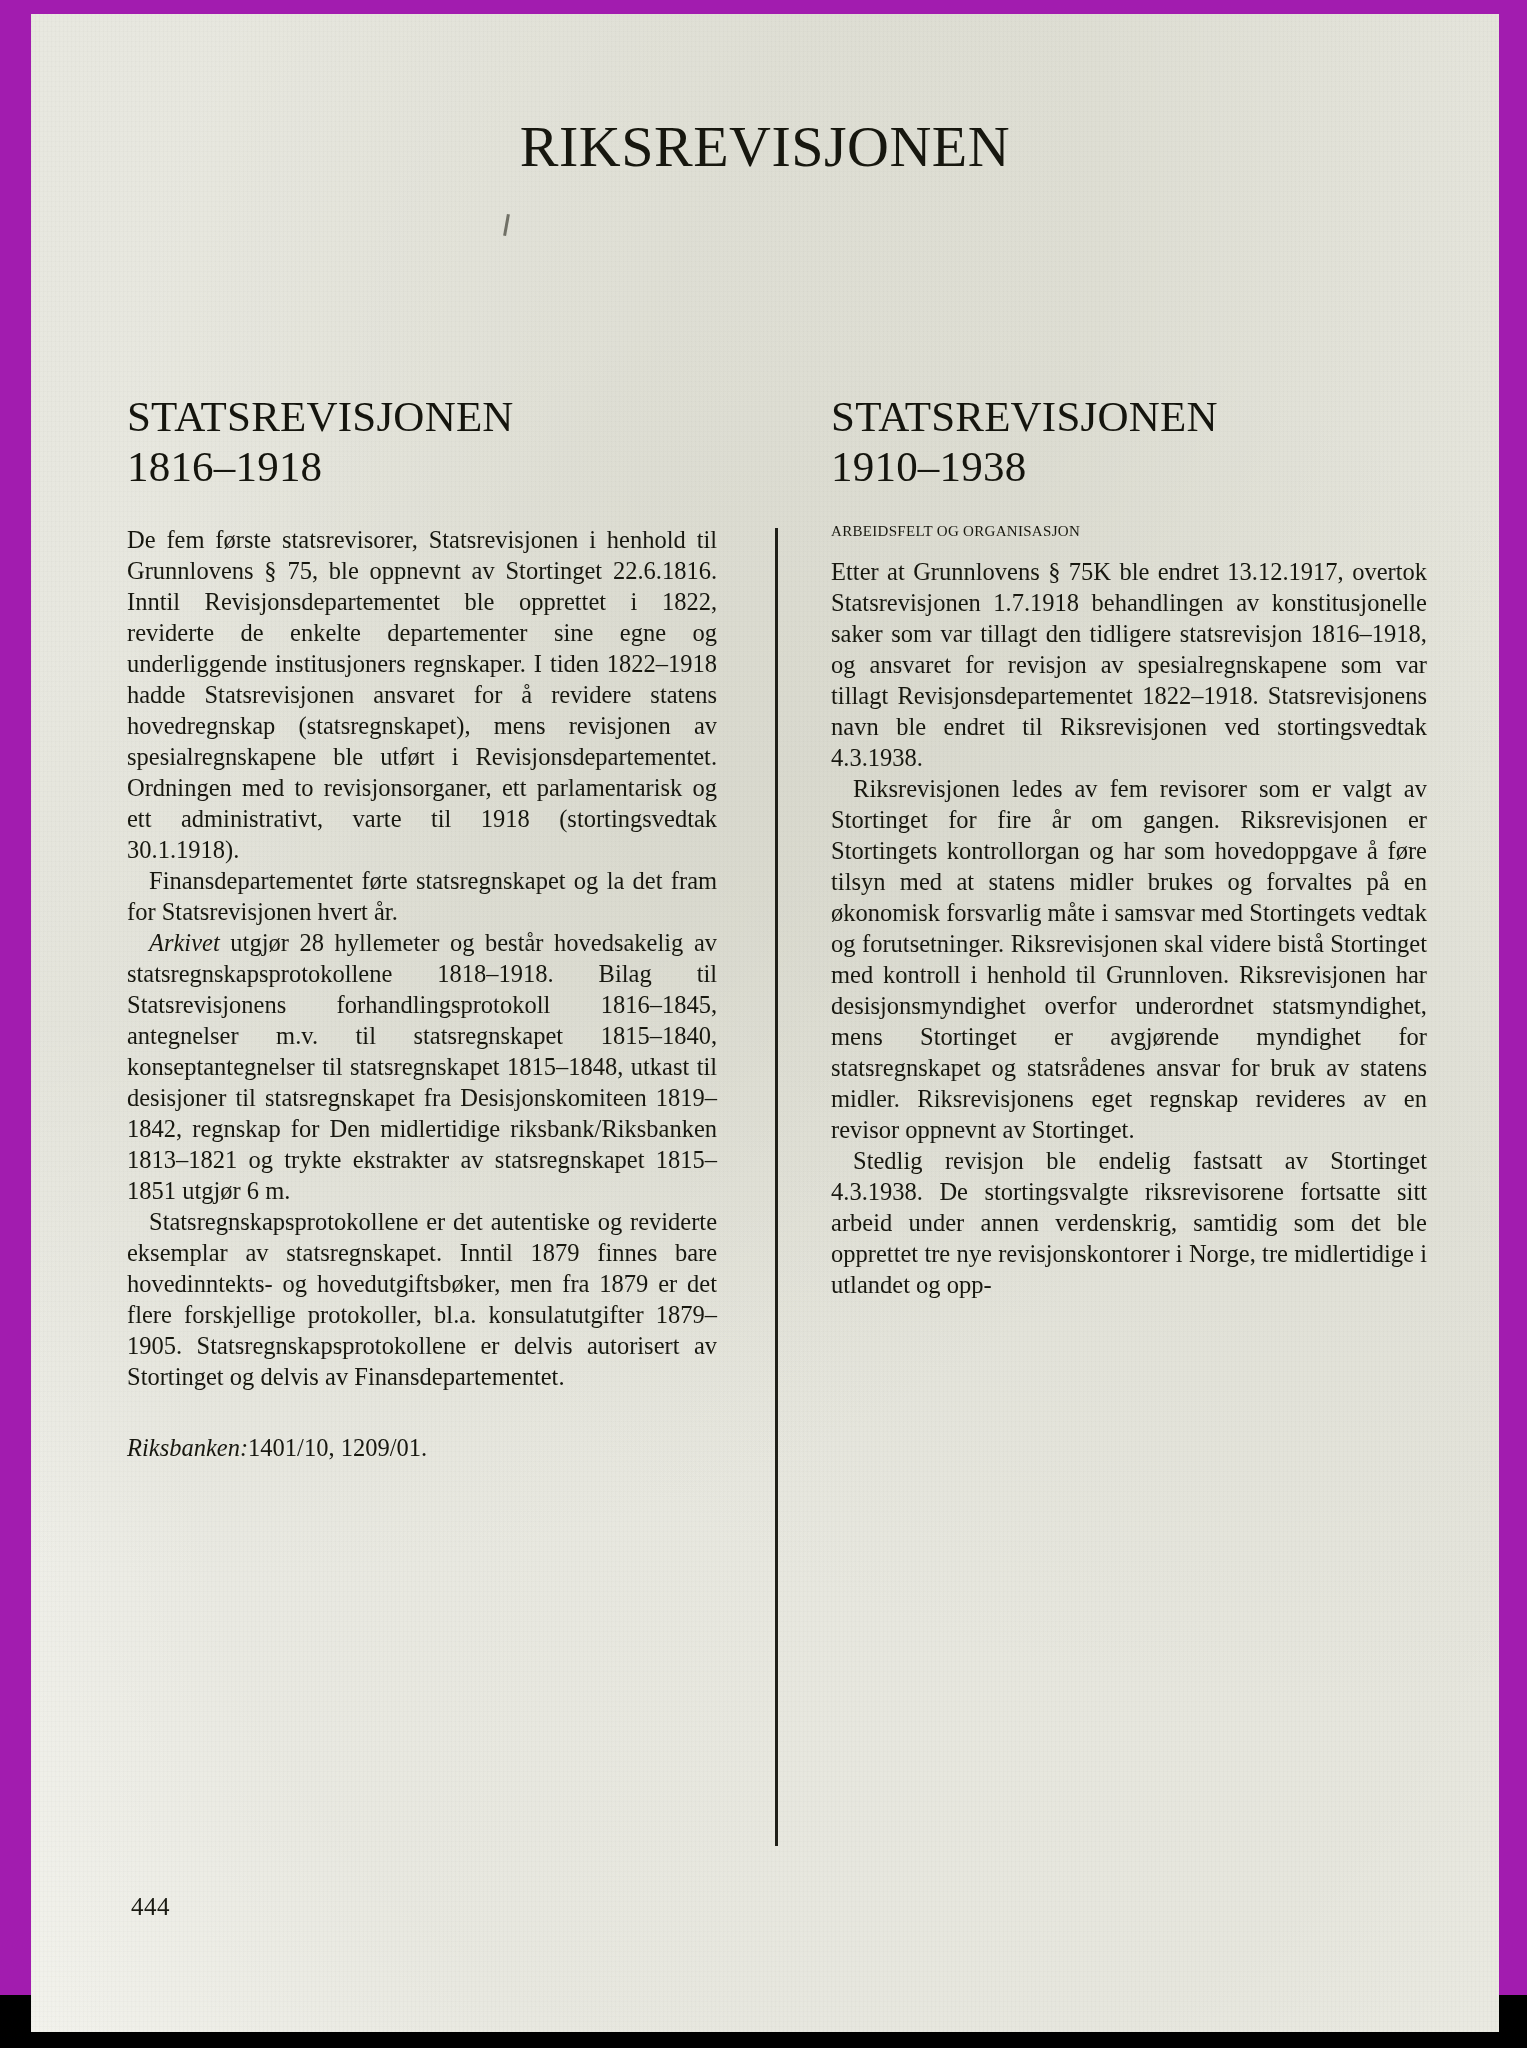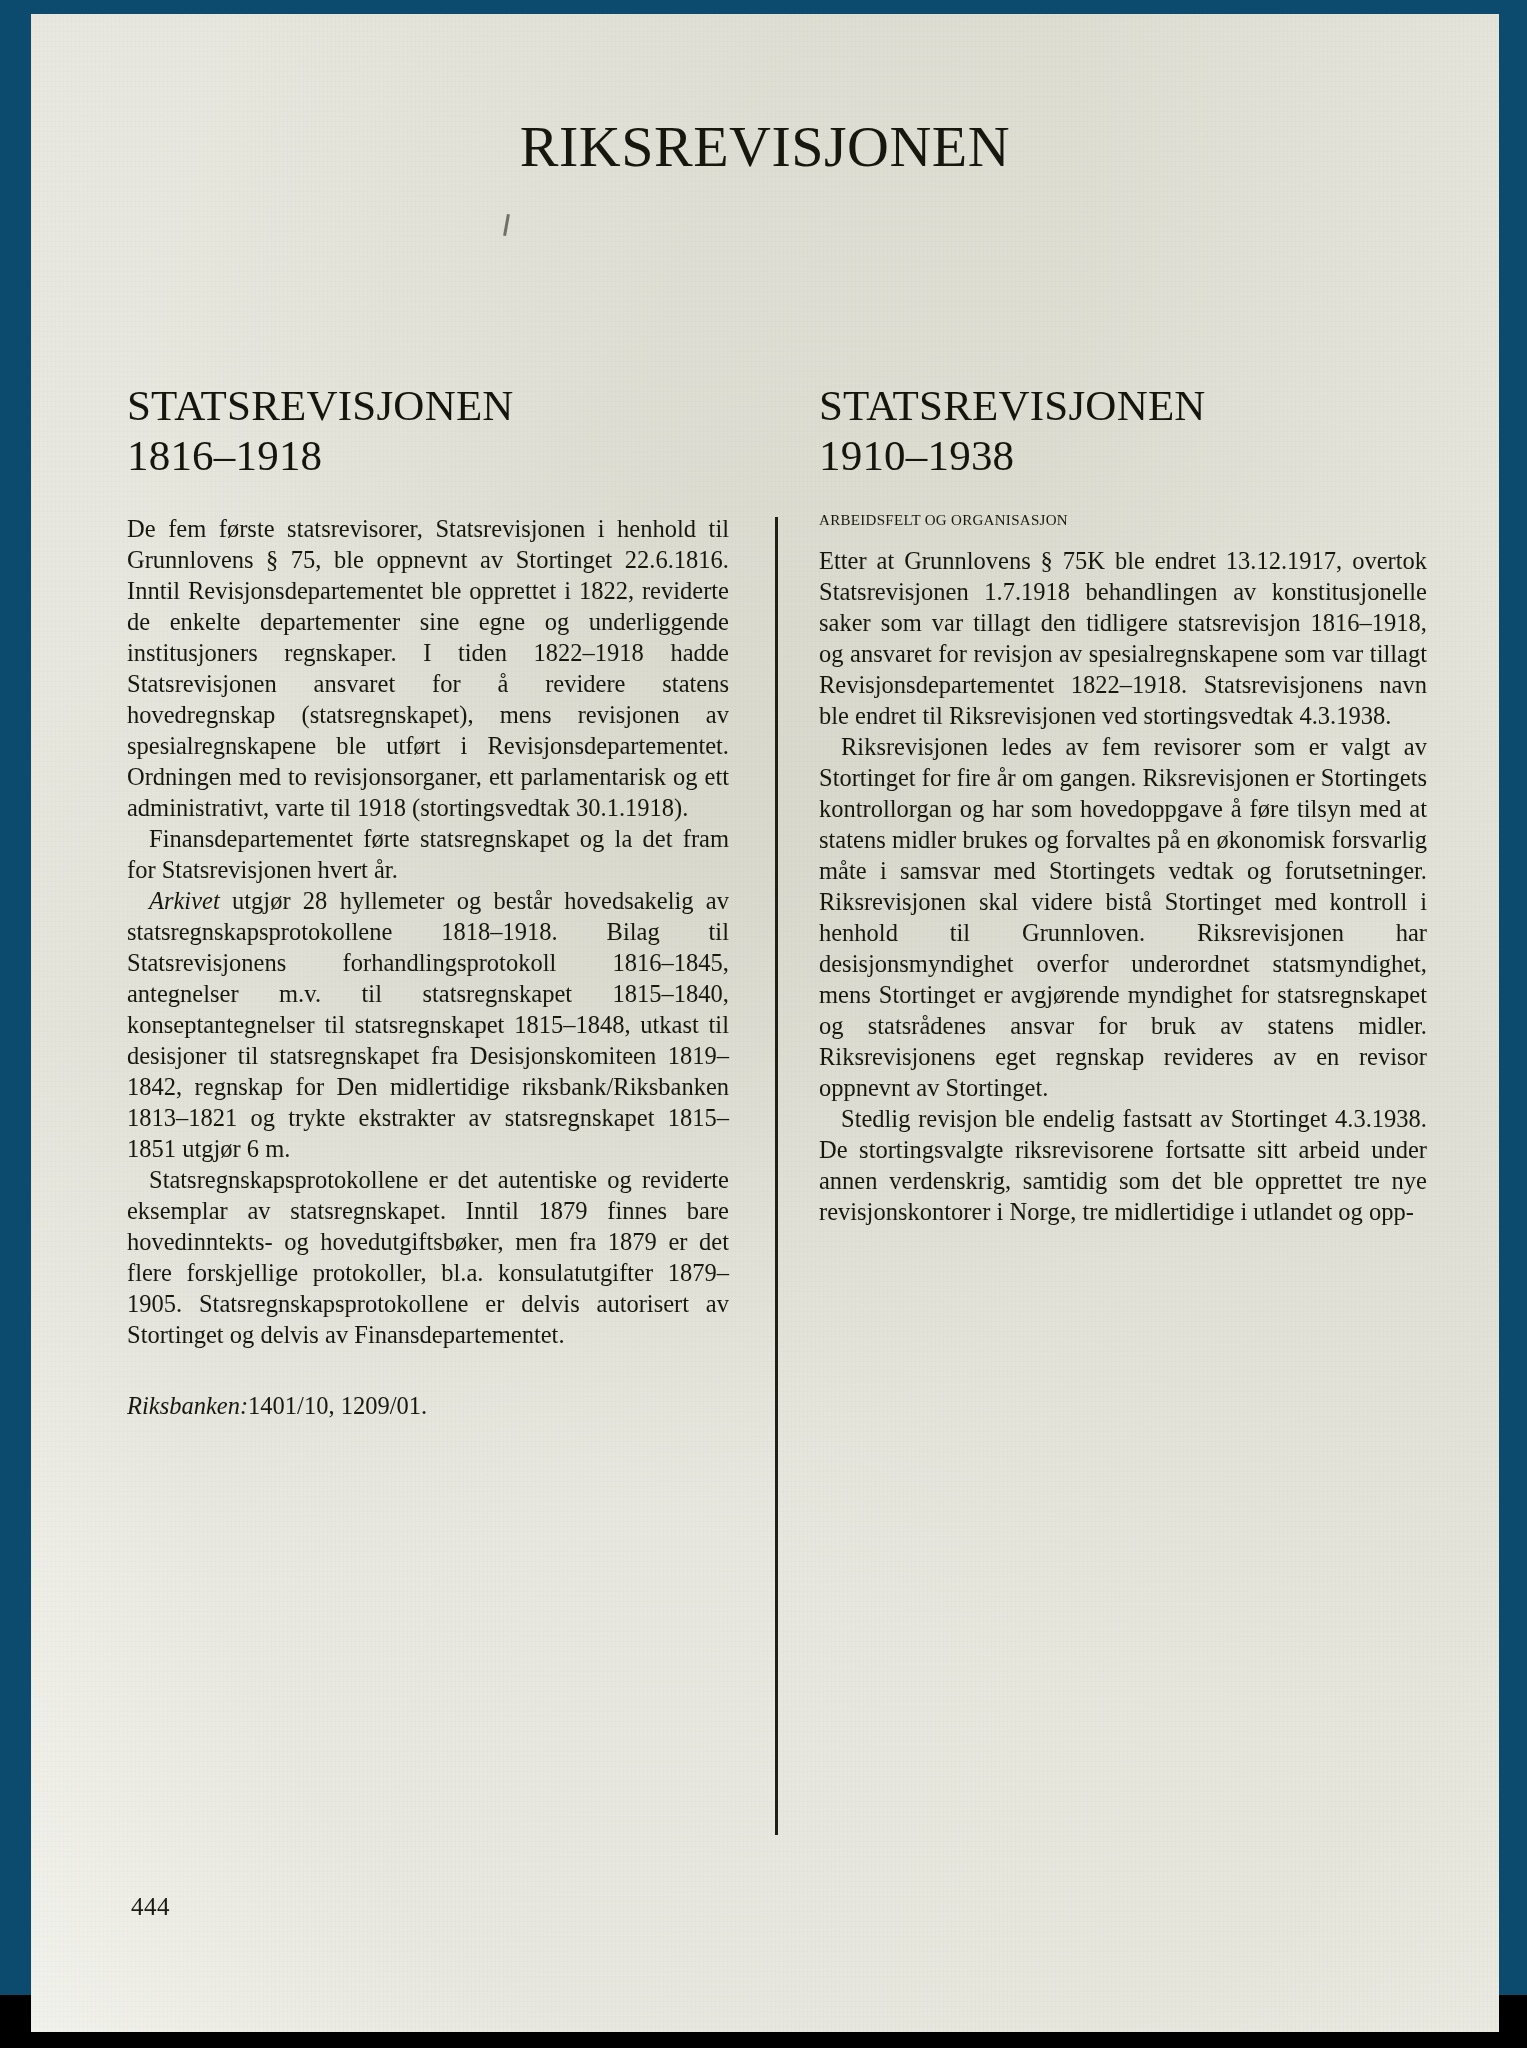--- a/index.html
+++ b/index.html
@@ -13,21 +13,21 @@
     height: 2048px;
     overflow: hidden;
     font-family: "Liberation Serif", "DejaVu Serif", serif;
   }
 
   
   .scan-frame {
     position: relative;
     width: 1527px;
     height: 1995px;
-    background: #0c4a6e;
+    background: #a21caf;
     box-sizing: border-box;
   }
 
   
   .page-sheet {
     position: absolute;
     left: 31px;
     top: 14px;
     width: 1468px;
     height: 2018px;
@@ -88,25 +88,25 @@
     height: 22px;
     background: #5d5d52;
     transform: rotate(10deg);
     opacity: .85;
   }
 
   
   .columns {
     position: absolute;
     left: 96px;
-    top: 367px;
+    top: 378px;
     width: 1300px;
     height: 1440px;
     display: flex;
-    gap: 0;
+    gap: 12px;
   }
   .col {
     position: relative;
     width: 620px;
     box-sizing: border-box;
   }
   .col-left  { padding-right: 18px; }
   .col-rule {
     width: 60px;
     position: relative;

